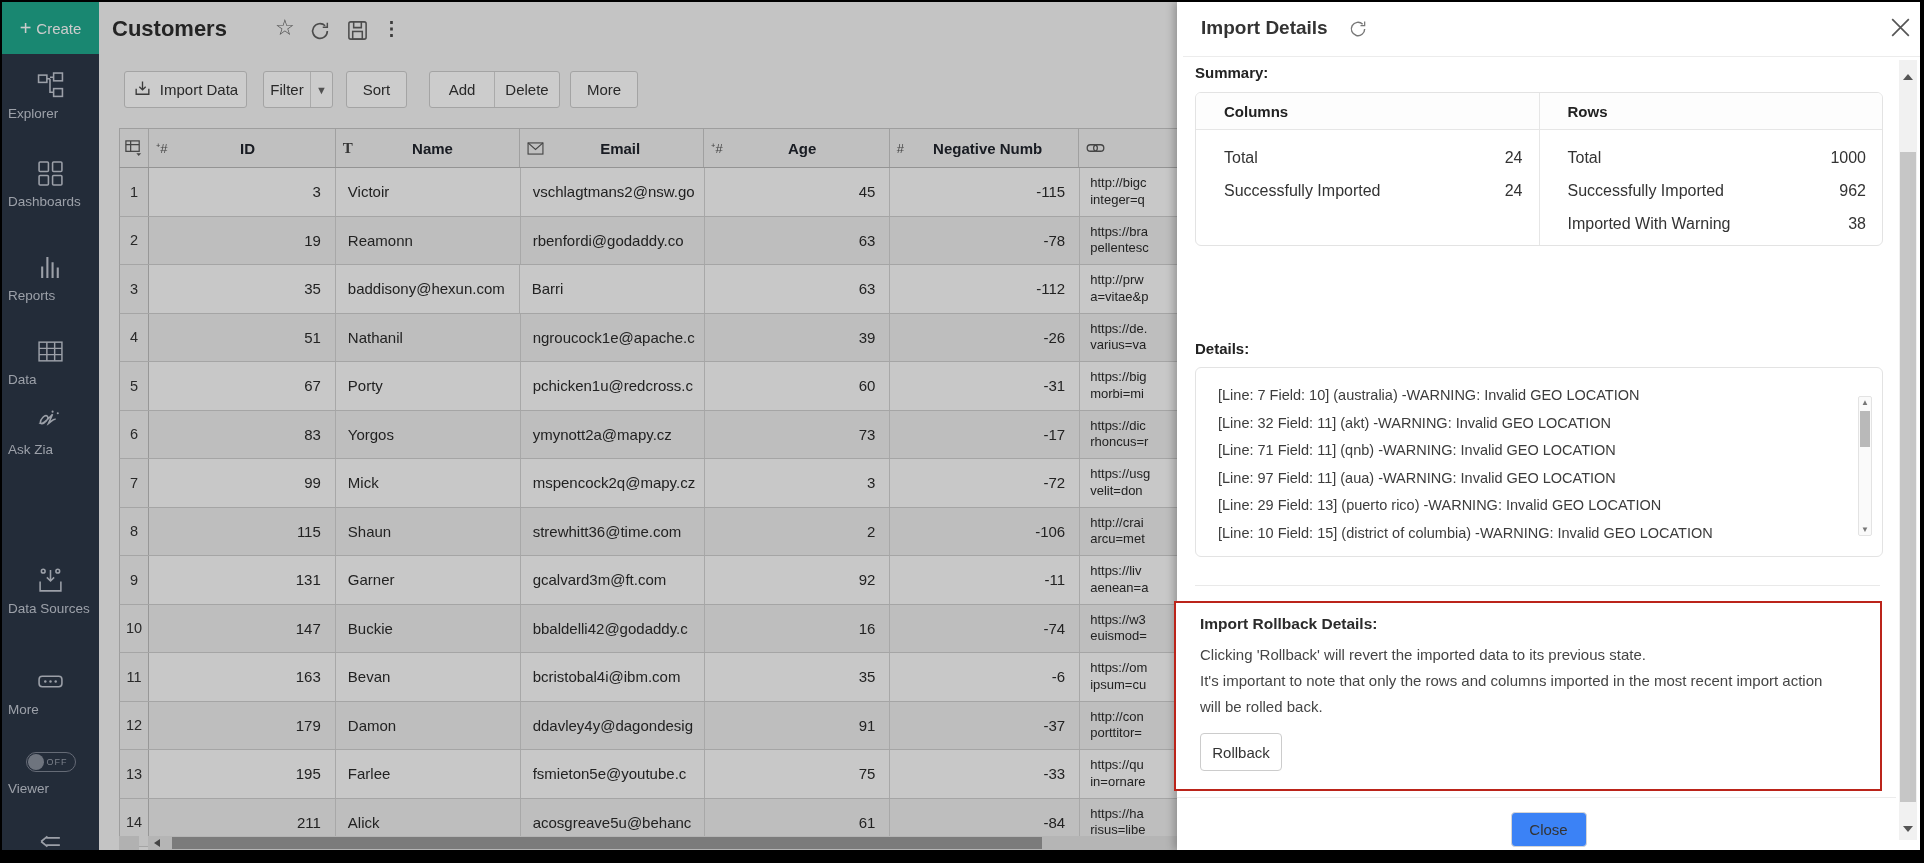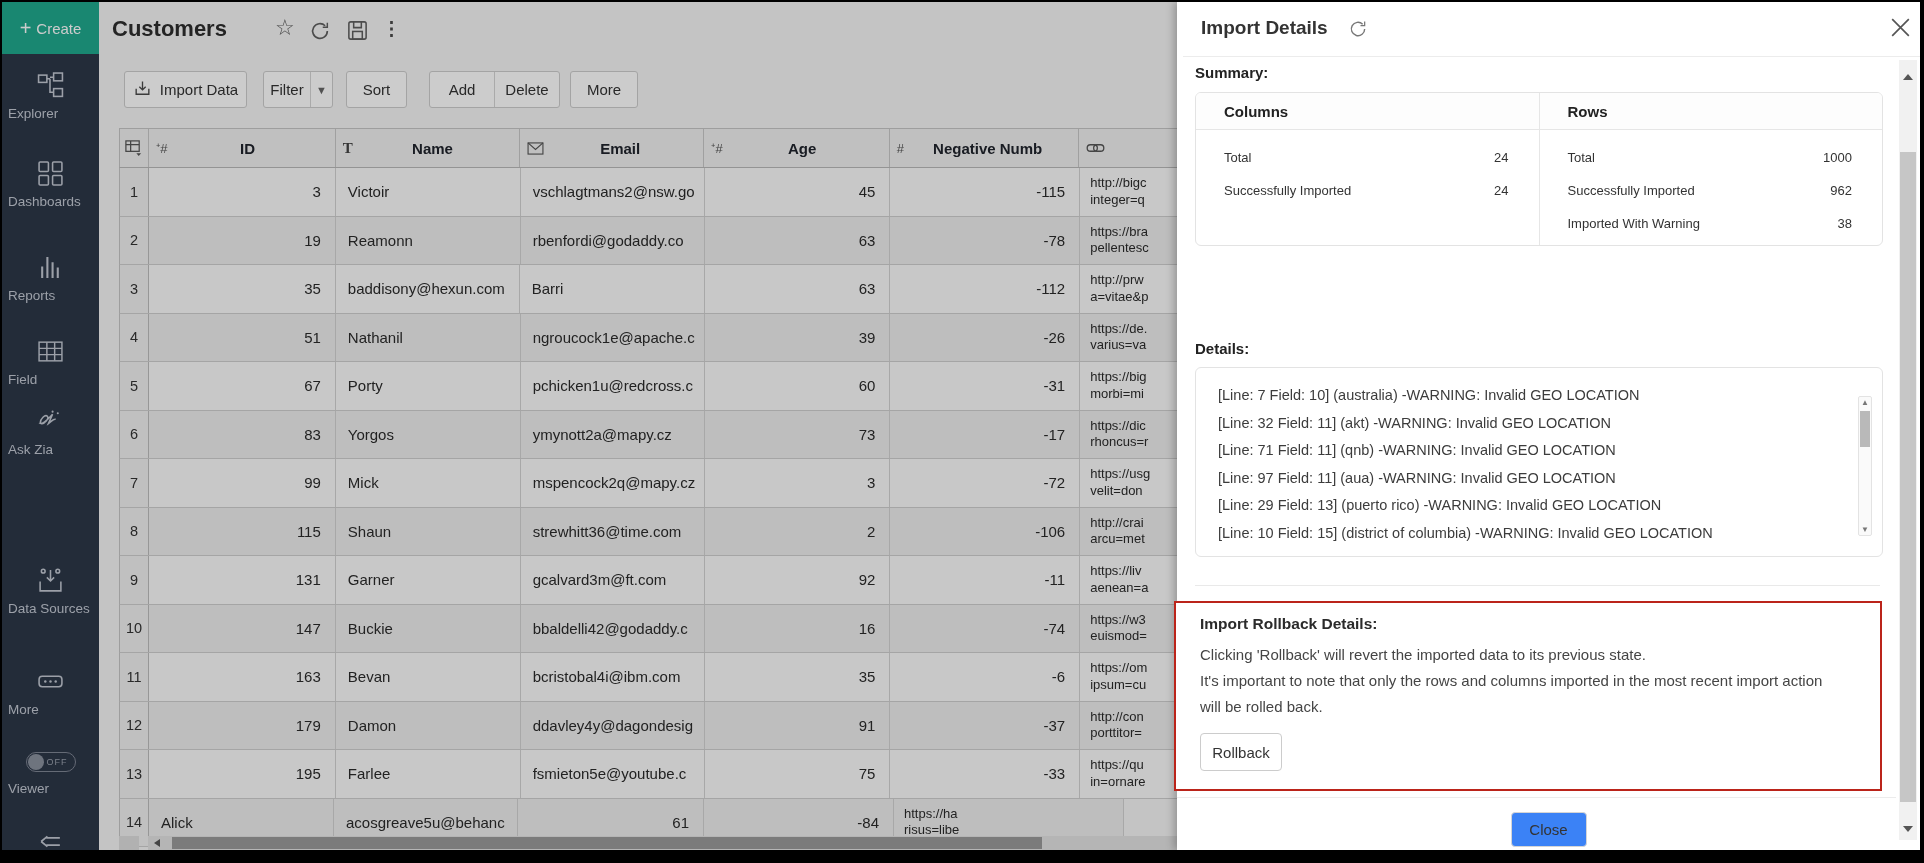--- a/index.html
+++ b/index.html
@@ -86,21 +86,21 @@
   .lbl-summary { top:62px; }
   .lbl-details { top:338px; }
 
   .summary-tbl { position:absolute; left:18px; top:90px; width:688px; height:154px; border:1px solid #e3e3e3;
     border-radius:6px; display:flex; overflow:hidden; }
   .sum-col { flex:1; display:flex; flex-direction:column; }
   .sum-col + .sum-col { border-left:1px solid #e6e6e6; }
   .sum-head { height:37px; line-height:37px; padding-left:28px; font-size:15px; font-weight:700; color:#222;
     border-bottom:1px solid #e6e6e6; background:#fdfdfd; }
   .sum-body { padding:11px 0 0 0; }
-  .sum-row { display:flex; justify-content:space-between; padding:0 30px 0 28px; font-size:13px; color:#333;
+  .sum-row { display:flex; justify-content:space-between; padding:0 16px 0 28px; font-size:16px; color:#333;
     line-height:33px; }
 
   .details-box { position:absolute; left:18px; top:365px; width:688px; height:190px; border:1px solid #e3e3e3;
     border-radius:6px; overflow:hidden; padding:14px 52px 0 22px; }
   .dline { font-size:14.5px; color:#3c3c3c; line-height:27.5px; white-space:nowrap; overflow:hidden; }
   .box-scroll { position:absolute; right:10px; top:28px; width:14px; height:140px; background:#fafafa;
     border:1px solid #e3e3e3; border-radius:2px; }
   .bs-up { position:absolute; top:1px; left:2px; font-size:8px; color:#777; }
   .bs-down { position:absolute; bottom:1px; left:2px; font-size:8px; color:#777; }
   .bs-thumb { position:absolute; top:14px; left:1px; width:10px; height:36px; background:#b9b9b9; }
@@ -160,21 +160,21 @@
             <svg class="ic" viewBox="0 0 26 26" fill="none" stroke="#c3c9d3" stroke-width="2">
               <path d="M5 23 V12 M10 23 V3 M15 23 V8 M20 23 V13"></path>
             </svg>
             <span class="lbl">Reports</span>
           </div>
           <div class="si" style="top: 336px;">
             <svg class="ic" viewBox="0 0 26 26" fill="none" stroke="#c3c9d3" stroke-width="1.4">
               <rect x="2" y="4" width="22" height="18"></rect>
               <path d="M2 10 H24 M2 16 H24 M9.5 4 V22 M17 4 V22"></path>
             </svg>
-            <span class="lbl">Field</span>
+            <span class="lbl">Data</span>
           </div>
           <div class="si" style="top: 406px;">
             <svg class="ic" viewBox="0 0 26 26" fill="none" stroke="#c3c9d3" stroke-width="1.5">
               <path d="M3 15 C3 10 8 6 10 8 S7 16 4 15 C8 14 12 9 15 6 L11 15 C14 13 16 10 18 11"></path>
               <circle cx="15" cy="3.5" r="1" fill="#c3c9d3" stroke="none"></circle>
               <circle cx="20" cy="5" r="1" fill="#c3c9d3" stroke="none"></circle>
             </svg>
             <span class="lbl">Ask Zia</span>
           </div>
           <div class="si" style="top: 565px;">
@@ -455,20 +455,21 @@
     <div class="td txt" style="width:184px">fsmieton5e@youtube.c</div>
     <div class="td num" style="width:186px">75</div>
     <div class="td num" style="width:190px">-33</div>
     <div class="td urlcell" style="width:230px">
       <span>https://qu</span>
       <span>in=ornare</span>
     </div>
   </div>
               <div class="tr even">
     <div class="td gutter">14</div>
+    <div class="td num" style="width:187px">211</div>
     <div class="td txt" style="width:185px">Alick</div>
     <div class="td txt" style="width:184px">acosgreave5u@behanc</div>
     <div class="td num" style="width:186px">61</div>
     <div class="td num" style="width:190px">-84</div>
     <div class="td urlcell" style="width:230px">
       <span>https://ha</span>
       <span>risus=libe</span>
     </div>
   </div>
             </div>

